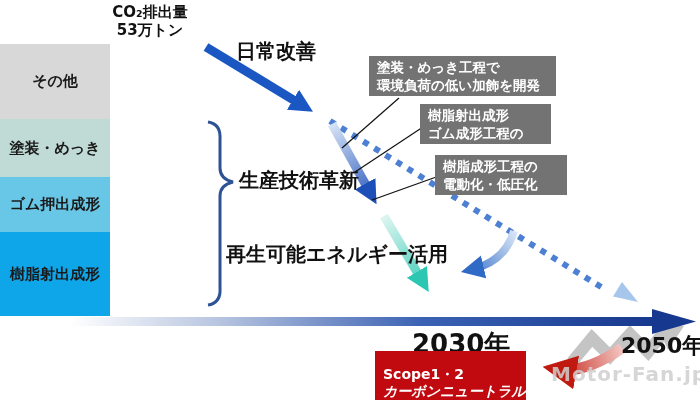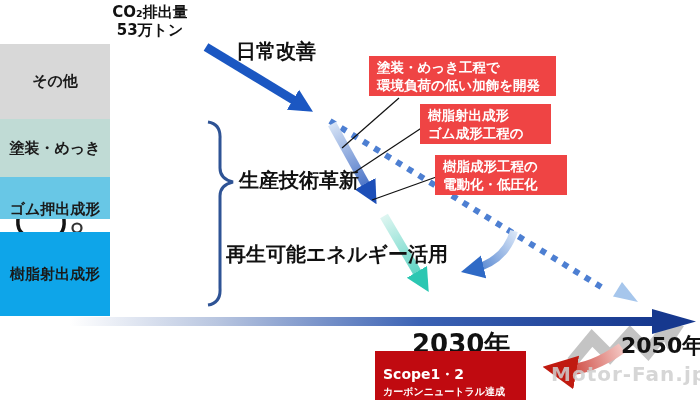--- a/index.html
+++ b/index.html
@@ -8,42 +8,42 @@
     font-family:"DejaVu Sans","Liberation Sans",sans-serif;
   }
   .abs{position:absolute;}
   
   .co2-label{left:78px;top:3px;width:144px;text-align:center;font-weight:bold;
     font-size:15px;line-height:18px;color:#111;}
   .seg{position:absolute;left:0;width:110px;display:flex;align-items:center;justify-content:center;
     font-weight:bold;font-size:15px;color:#1a1a1a;}
   .seg-other{top:44px;height:75px;background:#d8d8d8;}
   .seg-paint{top:119px;height:58px;background:#c0dbd5;}
-  .seg-rubber{top:177px;height:42px;background:#68c7e6;align-items:flex-end;}
+  .seg-rubber{top:177px;height:55px;background:#68c7e6;}
   .seg-resin{top:232px;height:84px;background:#0ea5e9;}
   
   .flow-label{font-weight:bold;color:#111;white-space:nowrap;}
   .lbl-daily{left:236px;top:38px;font-size:20px;}
   .lbl-innov{left:239px;top:167px;font-size:20px;}
   .lbl-renew{left:226px;top:241px;font-size:20px;}
   
-  .callout{background:#ef4444;color:#fff;font-weight:bold;font-size:13.5px;line-height:18px;
+  .callout{background:#737373;color:#fff;font-weight:bold;font-size:13.5px;line-height:18px;
     padding:2px 8px;white-space:nowrap;box-sizing:border-box;}
   .callout-1{left:369px;top:56px;width:187px;}
   .callout-2{left:420px;top:104px;width:131px;}
   .callout-3{left:435px;top:155px;width:132px;}
   
   .year{font-weight:bold;color:#111;white-space:nowrap;}
   .year-2030{left:412px;top:327px;font-size:26px;}
   .year-2050{left:621px;top:331px;font-size:22px;}
   
   .goal-box{left:375px;top:351px;width:151px;background:#c00a10;color:#fff;
     padding:15px 8px;box-sizing:border-box;line-height:17px;white-space:nowrap;}
   .goal-box .l1{font-size:14px;font-weight:bold;}
-  .goal-box .l2{font-size:10px;font-weight:bold;}
+  .goal-box .l2{font-size:14px;font-weight:bold;font-style:italic;}
   
   .watermark-text{left:551px;top:362px;font-size:20px;font-weight:bold;
     color:#cfcfcf;opacity:.85;letter-spacing:1px;white-space:nowrap;}
   svg{position:absolute;left:0;top:0;}
 </style>
 </head>
 <body>
 
 <div id="stage">
 

